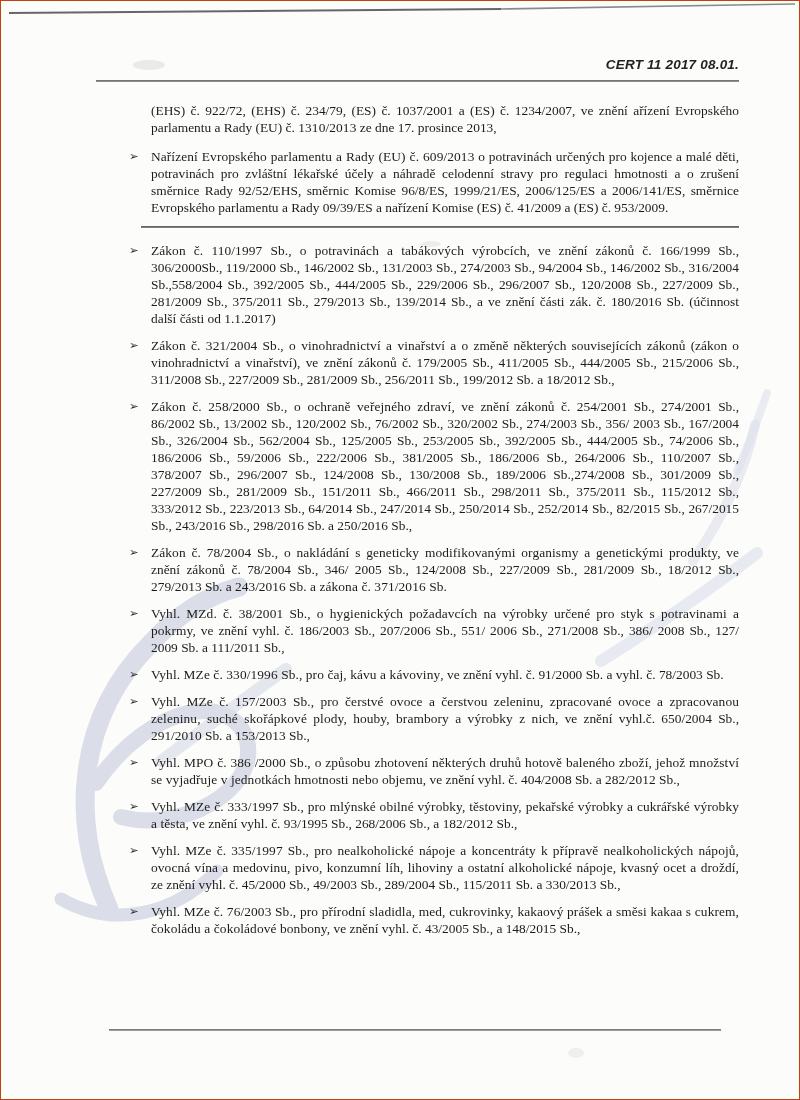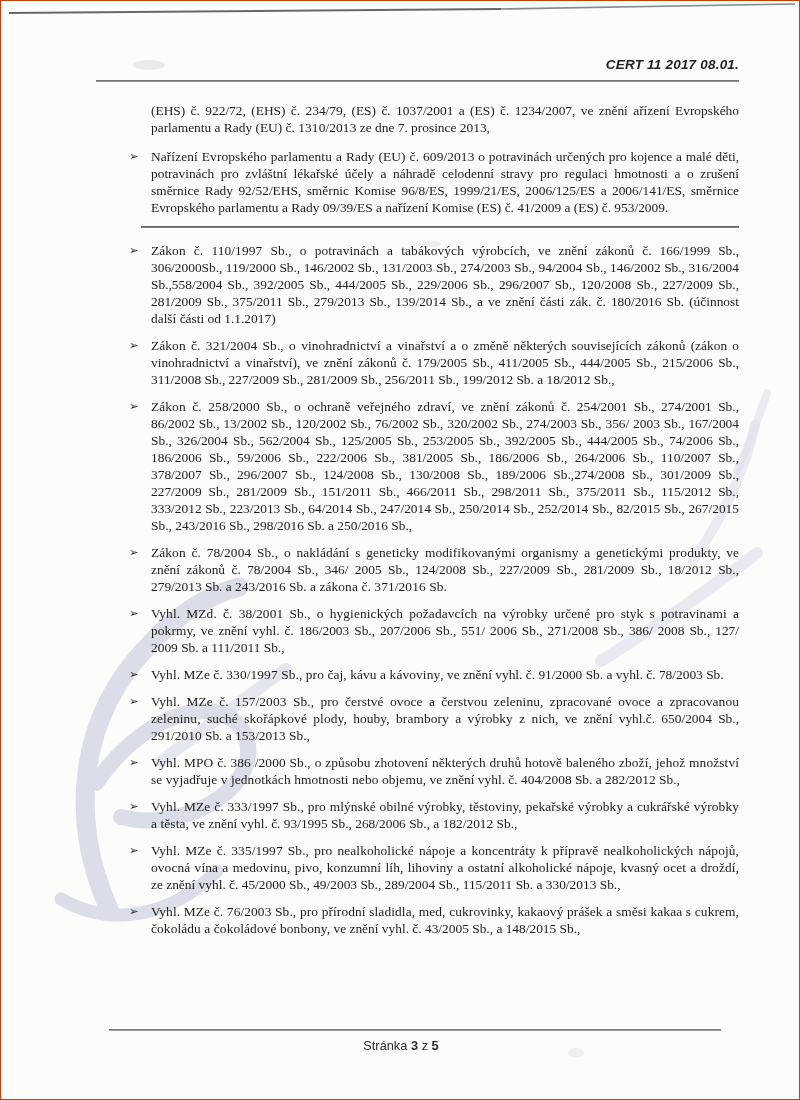--- a/index.html
+++ b/index.html
@@ -81,33 +81,30 @@
       <path d="M 600 660 C 660 622 712 586 756 552" stroke-width="12" opacity="0.6"></path>
       <path d="M 692 560 C 722 516 744 470 754 424" stroke-width="10" opacity="0.55"></path>
       <path d="M 736 470 C 750 438 760 410 766 392" stroke-width="8" opacity="0.5"></path>
     </g>
   </svg>
 
   <div class="header-code">CERT 11 2017 08.01.</div>
   <div class="header-rule"></div>
 
   <main class="doc-body" id="content">
-      <div class="item paragraph"><span>(EHS) č. 922/72, (EHS) č. 234/79, (ES) č. 1037/2001 a (ES) č. 1234/2007, ve znění ařízení Evropského parlamentu a Rady (EU) č. </span><b>1310/2013</b><span> ze dne 7. prosince 2013,</span></div>
+      <div class="item paragraph"><span>(EHS) č. 922/72, (EHS) č. 234/79, (ES) č. 1037/2001 a (ES) č. 1234/2007, ve znění ařízení Evropského parlamentu a Rady (EU) č. </span><b>1310/2013</b><span> ze dne 17. prosince 2013,</span></div>
       <div class="item bullet"><span class="marker">➢</span><b>Nařízení Evropského parlamentu a Rady (EU) č. 609/2013</b><span> o potravinách určených pro kojence a malé děti, potravinách pro zvláštní lékařské účely a náhradě celodenní stravy pro regulaci hmotnosti a o zrušení směrnice Rady 92/52/EHS, směrnic Komise 96/8/ES, 1999/21/ES, 2006/125/ES a 2006/141/ES, směrnice Evropského parlamentu a Rady 09/39/ES a nařízení Komise (ES) č. 41/2009 a (ES) č. 953/2009.</span></div>
       <div class="separator"></div>
       <div class="item bullet"><span class="marker">➢</span><b>Zákon č. 110/1997 Sb., o potravinách a tabákových výrobcích,</b><span> ve znění zákonů č. 166/1999 Sb., 306/2000Sb., 119/2000 Sb., 146/2002 Sb., 131/2003 Sb., 274/2003 Sb., 94/2004 Sb., 146/2002 Sb., 316/2004 Sb.,558/2004 Sb., 392/2005 Sb., 444/2005 Sb., 229/2006 Sb., 296/2007 Sb., 120/2008 Sb., 227/2009 Sb., 281/2009 Sb., 375/2011 Sb., 279/2013 Sb., 139/2014 Sb., a ve znění části zák. č. 180/2016 Sb. (účinnost další části od 1.1.2017)</span></div>
       <div class="item bullet"><span class="marker">➢</span><b>Zákon č. 321/2004 Sb., o vinohradnictví a vinařství</b><span> a o změně některých souvisejících zákonů (zákon o vinohradnictví a vinařství), ve znění zákonů č. 179/2005 Sb., 411/2005 Sb., 444/2005 Sb., 215/2006 Sb., 311/2008 Sb., 227/2009 Sb., 281/2009 Sb., 256/2011 Sb., 199/2012 Sb. a 18/2012 Sb.,</span></div>
       <div class="item bullet"><span class="marker">➢</span><b>Zákon č. 258/2000 Sb., o ochraně veřejného zdraví,</b><span> ve znění zákonů č. 254/2001 Sb., 274/2001 Sb., 86/2002 Sb., 13/2002 Sb., 120/2002 Sb., 76/2002 Sb., 320/2002 Sb., 274/2003 Sb., 356/ 2003 Sb., 167/2004 Sb., 326/2004 Sb., 562/2004 Sb., 125/2005 Sb., 253/2005 Sb., 392/2005 Sb., 444/2005 Sb., 74/2006 Sb., 186/2006 Sb., 59/2006 Sb., 222/2006 Sb., 381/2005 Sb., 186/2006 Sb., 264/2006 Sb., 110/2007 Sb., 378/2007 Sb., 296/2007 Sb., 124/2008 Sb., 130/2008 Sb., 189/2006 Sb.,274/2008 Sb., 301/2009 Sb., 227/2009 Sb., 281/2009 Sb., 151/2011 Sb., 466/2011 Sb., 298/2011 Sb., 375/2011 Sb., 115/2012 Sb., 333/2012 Sb., 223/2013 Sb., 64/2014 Sb., 247/2014 Sb., 250/2014 Sb., 252/2014 Sb., 82/2015 Sb., 267/2015 Sb., 243/2016 Sb., 298/2016 Sb. a 250/2016 Sb.,</span></div>
       <div class="item bullet"><span class="marker">➢</span><b>Zákon č. 78/2004 Sb., o nakládání s geneticky modifikovanými organismy a genetickými produkty,</b><span> ve znění zákonů č. 78/2004 Sb., 346/ 2005 Sb., 124/2008 Sb., 227/2009 Sb., 281/2009 Sb., 18/2012 Sb., 279/2013 Sb. a 243/2016 Sb.</span><b> a zákona č. 371/2016 Sb.</b></div>
       <div class="item bullet"><span class="marker">➢</span><b>Vyhl. MZd. č. 38/2001 Sb., o hygienických požadavcích na výrobky určené pro styk s potravinami a pokrmy,</b><span> ve znění vyhl. č. 186/2003 Sb., 207/2006 Sb., 551/ 2006 Sb., 271/2008 Sb., 386/ 2008 Sb., 127/ 2009 Sb. a  111/2011 Sb.,</span></div>
-      <div class="item bullet"><span class="marker">➢</span><b>Vyhl. MZe č. 330/1997 Sb., pro čaj, kávu a kávoviny</b><span>, ve znění vyhl. č. 91/2000 Sb. a vyhl. č. 78/2003 Sb.</span></div>
+      <div class="item bullet"><span class="marker">➢</span><b>Vyhl. MZe č. 330/1996 Sb., pro čaj, kávu a kávoviny</b><span>, ve znění vyhl. č. 91/2000 Sb. a vyhl. č. 78/2003 Sb.</span></div>
       <div class="item bullet"><span class="marker">➢</span><b>Vyhl. MZe č. 157/2003 Sb., pro čerstvé ovoce a čerstvou zeleninu, zpracované ovoce a zpracovanou zeleninu, suché skořápkové plody, houby, brambory a výrobky z nich</b><span>, ve znění vyhl.č. 650/2004 Sb., 291/2010 Sb. a 153/2013 Sb.,</span></div>
       <div class="item bullet"><span class="marker">➢</span><b>Vyhl. MPO č. 386 /2000 Sb., o způsobu zhotovení některých druhů hotově baleného zboží, jehož množství se vyjadřuje v jednotkách hmotnosti nebo objemu,</b><span> ve znění vyhl. č. 404/2008 Sb. a 282/2012 Sb.,</span></div>
       <div class="item bullet"><span class="marker">➢</span><b>Vyhl. MZe č. 333/1997 Sb., pro mlýnské obilné výrobky, těstoviny, pekařské výrobky a cukrářské výrobky a těsta,</b><span> ve znění vyhl. č. 93/1995 Sb., 268/2006 Sb., a 182/2012 Sb.,</span></div>
       <div class="item bullet"><span class="marker">➢</span><b>Vyhl. MZe č. 335/1997 Sb., pro nealkoholické nápoje a koncentráty k přípravě nealkoholických nápojů, ovocná vína a medovinu, pivo, konzumní líh, lihoviny a ostatní alkoholické nápoje, kvasný ocet a droždí,</b><span> ze znění vyhl. č. 45/2000 Sb., 49/2003 Sb., 289/2004 Sb., 115/2011 Sb. a 330/2013 Sb.,</span></div>
       <div class="item bullet"><span class="marker">➢</span><b>Vyhl. MZe č. 76/2003 Sb., pro přírodní sladidla, med, cukrovinky, kakaový prášek a směsi kakaa s cukrem, čokoládu a čokoládové bonbony,</b><span> ve znění vyhl. č. 43/2005 Sb., a 148/2015 Sb.,</span></div>
     </main>
 
   <div class="footer-rule"></div>
-  <div class="footer-text">
-    <span>Stránka </span><b>3</b><span> z </span><b>5</b>
-  </div>
 </div>
 
 </body></html>

